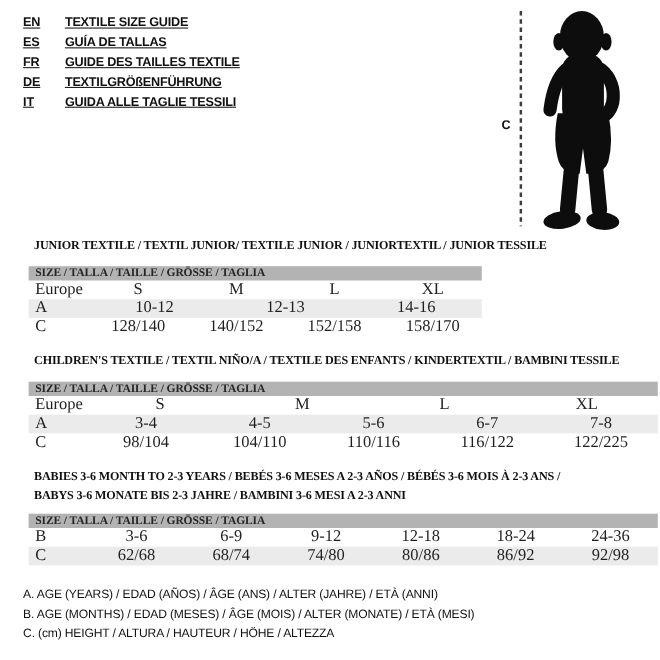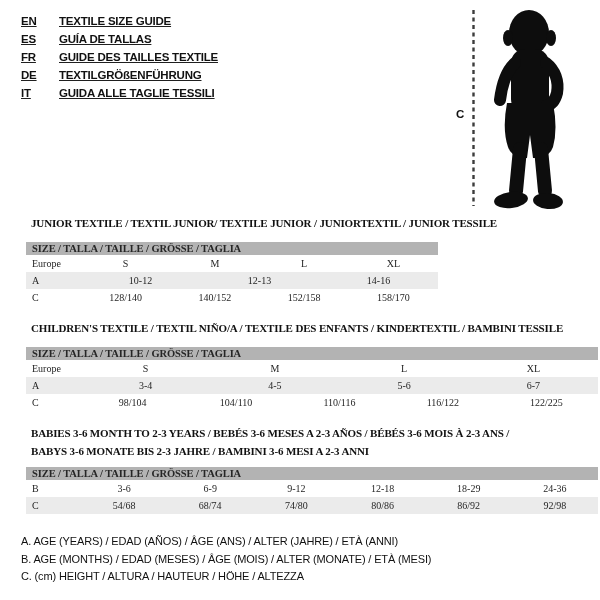--- a/index.html
+++ b/index.html
@@ -45,21 +45,21 @@
   }
   .table-head {
     margin-top: 10px; height: 13px; line-height: 13px;
     background: var(--table-header-bg, #b3b3b3);
     font-size: 10.5px; font-weight: bold; letter-spacing: -0.1px;
     padding-left: 6px; color: #262626; white-space: nowrap;
   }
   .table-babies .table-head { margin-top: 7px; }
   .table-row {
     display: flex; height: 17px; line-height: 17px;
-    font-size: 10px; color: var(--text, #1f1f1f); white-space: nowrap; justify-content: flex-end;
+    font-size: 15px; color: var(--text, #1f1f1f); white-space: nowrap;
   }
   .table-row.shaded { background: var(--row-shade-bg, #ebebeb); }
   .row-label { width: 55px; flex: 0 0 55px; padding-left: 6px; }
   .cell { flex: 1 1 0; text-align: center; }
 
   
   .notes { position: absolute; left: 21px; top: 533px; }
   .note-line {
     font-weight: normal; font-size: 11px; line-height: 17.5px;
     letter-spacing: -0.15px; color: var(--title-text, #111); white-space: nowrap;
@@ -160,20 +160,21 @@
             <span class="cell">L</span>
             <span class="cell">XL</span>
           </div>
 
   <div class="table-row shaded">
     <span class="row-label">A</span>
   <span class="cell">3-4</span>
             <span class="cell">4-5</span>
             <span class="cell">5-6</span>
             <span class="cell">6-7</span>
+            <span class="cell">7-8</span>
           </div>
 
   <div class="table-row">
     <span class="row-label">C</span>
   <span class="cell">98/104</span>
             <span class="cell">104/110</span>
             <span class="cell">110/116</span>
             <span class="cell">116/122</span>
             <span class="cell">122/225</span>
           </div>
@@ -186,27 +187,27 @@
           <div class="title-line">BABYS 3-6 MONATE BIS 2-3 JAHRE / BAMBINI 3-6 MESI A 2-3 ANNI</div>
         </div>
     <div class="table-head">SIZE / TALLA / TAILLE / GRÖSSE / TAGLIA</div>
     <div class="table-body">
   <div class="table-row">
     <span class="row-label">B</span>
   <span class="cell">3-6</span>
             <span class="cell">6-9</span>
             <span class="cell">9-12</span>
             <span class="cell">12-18</span>
-            <span class="cell">18-29</span>
+            <span class="cell">18-24</span>
             <span class="cell">24-36</span>
           </div>
 
   <div class="table-row shaded">
     <span class="row-label">C</span>
-  <span class="cell">54/68</span>
+  <span class="cell">62/68</span>
             <span class="cell">68/74</span>
             <span class="cell">74/80</span>
             <span class="cell">80/86</span>
             <span class="cell">86/92</span>
             <span class="cell">92/98</span>
           </div>
 </div>
   </div>
 </div>
 

